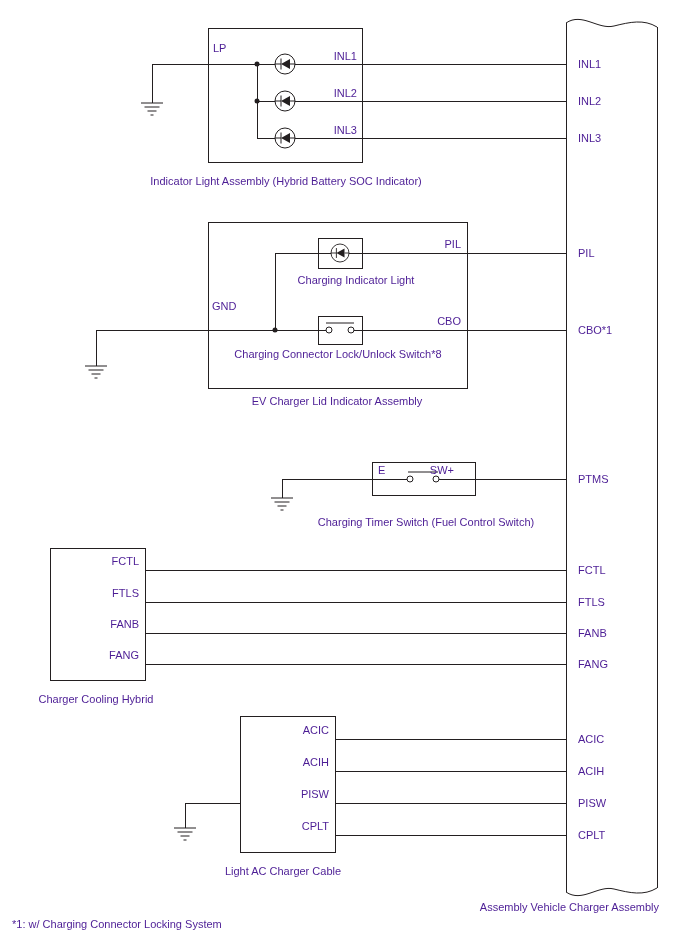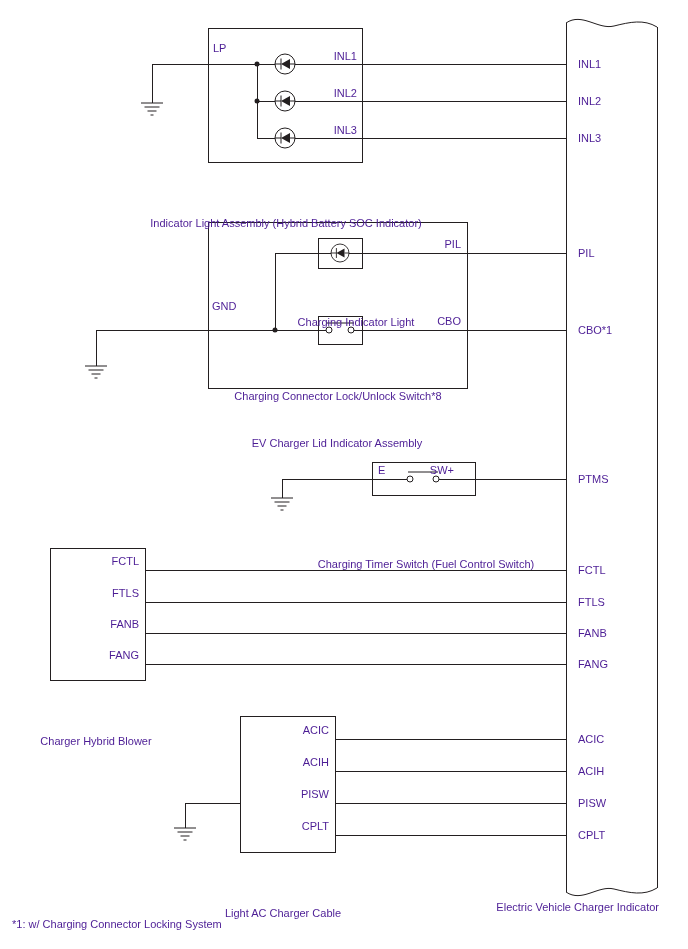--- a/index.html
+++ b/index.html
@@ -5,21 +5,21 @@
   html,body{margin:0;padding:0;background:#ffffff;}
   .canvas{
     position:relative;width:688px;height:949px;background:#ffffff;
     font-family:"Liberation Sans", sans-serif;color:#4c1d95;overflow:hidden;
   }
   .diagram-svg{position:absolute;left:0;top:0;}
   .lbl{
     position:absolute;font-size:11px;line-height:1;white-space:nowrap;
     transform:translate(0,-50%);
   }
-  .lbl.c{transform:translate(-50%,-50%);margin-top:42px;}
+  .lbl.c{transform:translate(-50%,-50%);}
   .lbl.r{transform:translate(-100%,-50%);}
 </style>
 </head>
 <body>
 
 <div class="canvas">
 
   <svg class="diagram-svg" width="688" height="949" viewBox="0 0 688 949">
     <defs>
       <g id="led">
@@ -130,21 +130,21 @@
   <span class="lbl c" style="left:337px;top:401px">EV Charger Lid Indicator Assembly</span>
 
   <span class="lbl" style="left:378px;top:470px">E</span>
   <span class="lbl r" style="left:454px;top:470px">SW+</span>
   <span class="lbl c" style="left:426px;top:522px">Charging Timer Switch (Fuel Control Switch)</span>
 
   <span class="lbl r" style="left:139px;top:561px">FCTL</span>
   <span class="lbl r" style="left:139px;top:593px">FTLS</span>
   <span class="lbl r" style="left:139px;top:624px">FANB</span>
   <span class="lbl r" style="left:139px;top:655px">FANG</span>
-  <span class="lbl c" style="left:96px;top:699px">Charger Hybrid Blower</span>
+  <span class="lbl c" style="left:96px;top:699px">Charger Cooling Hybrid</span>
 
   <span class="lbl r" style="left:329px;top:730px">ACIC</span>
   <span class="lbl r" style="left:329px;top:762px">ACIH</span>
   <span class="lbl r" style="left:329px;top:794px">PISW</span>
   <span class="lbl r" style="left:329px;top:826px">CPLT</span>
   <span class="lbl c" style="left:283px;top:871px">Light AC Charger Cable</span>
 
   <span class="lbl" style="left:578px;top:64px">INL1</span>
   <span class="lbl" style="left:578px;top:101px">INL2</span>
   <span class="lbl" style="left:578px;top:138px">INL3</span>
@@ -153,17 +153,17 @@
   <span class="lbl" style="left:578px;top:479px">PTMS</span>
   <span class="lbl" style="left:578px;top:570px">FCTL</span>
   <span class="lbl" style="left:578px;top:602px">FTLS</span>
   <span class="lbl" style="left:578px;top:633px">FANB</span>
   <span class="lbl" style="left:578px;top:664px">FANG</span>
   <span class="lbl" style="left:578px;top:739px">ACIC</span>
   <span class="lbl" style="left:578px;top:771px">ACIH</span>
   <span class="lbl" style="left:578px;top:803px">PISW</span>
   <span class="lbl" style="left:578px;top:835px">CPLT</span>
 
-  <span class="lbl r" style="left:659px;top:907px">Electric Vehicle Charger Indicator</span>
+  <span class="lbl r" style="left:659px;top:907px">Assembly Vehicle Charger Assembly</span>
 
   <span class="lbl" style="left:12px;top:924px">*1: w/ Charging Connector Locking System</span>
 
 </div>
 
 </body></html>

